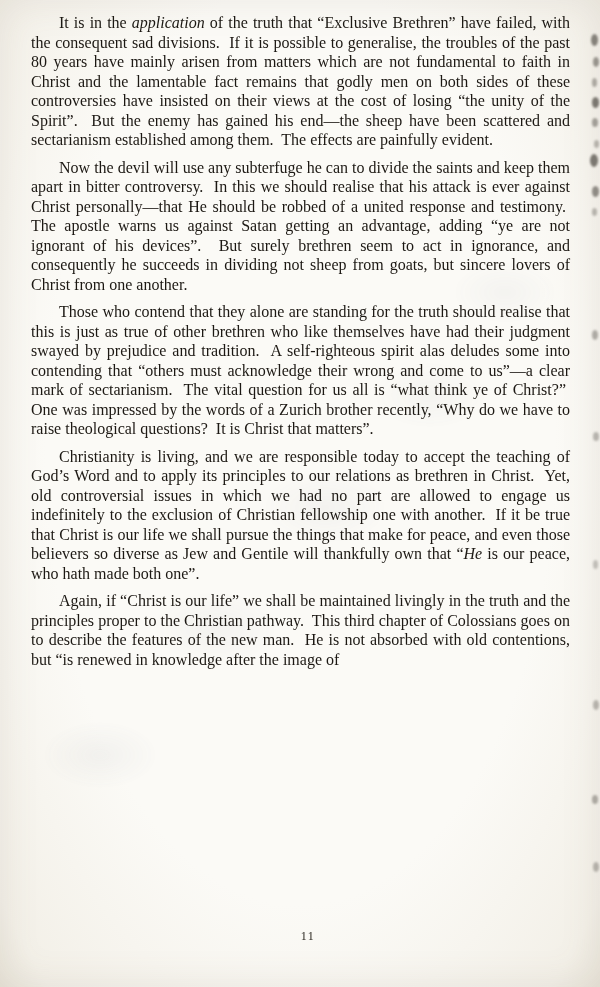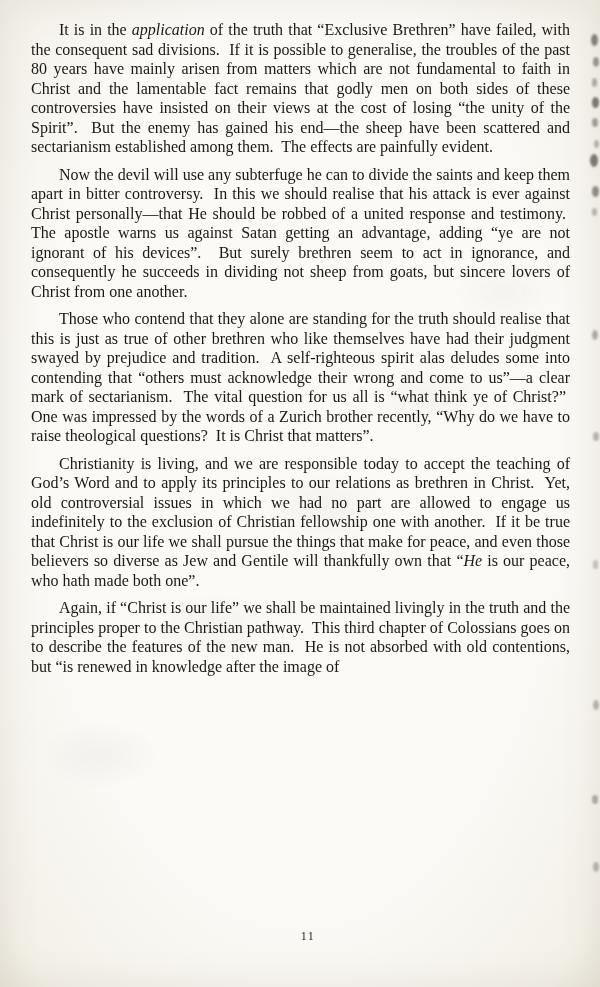--- a/index.html
+++ b/index.html
@@ -16,21 +16,21 @@
     overflow: hidden;
     color: #1c1813;
     background:
       radial-gradient(ellipse at 50% 45%, #fbfaf6 60%, #f3f0e8 92%, #ebe7dc 100%);
     box-shadow: inset 0 0 40px rgba(120,110,90,0.12);
   }
   .text-block {
     position: absolute;
     left: 31px;
     right: 30px;
-    top: 20px;
+    top: 13px;
     font-size: 16px;
     line-height: 19.5px;
     text-align: justify;
   }
   .para {
     margin: 0 0 8px 0;
     text-indent: 28px;
   }
   .section-heading {
     font-size: 16.5px;

